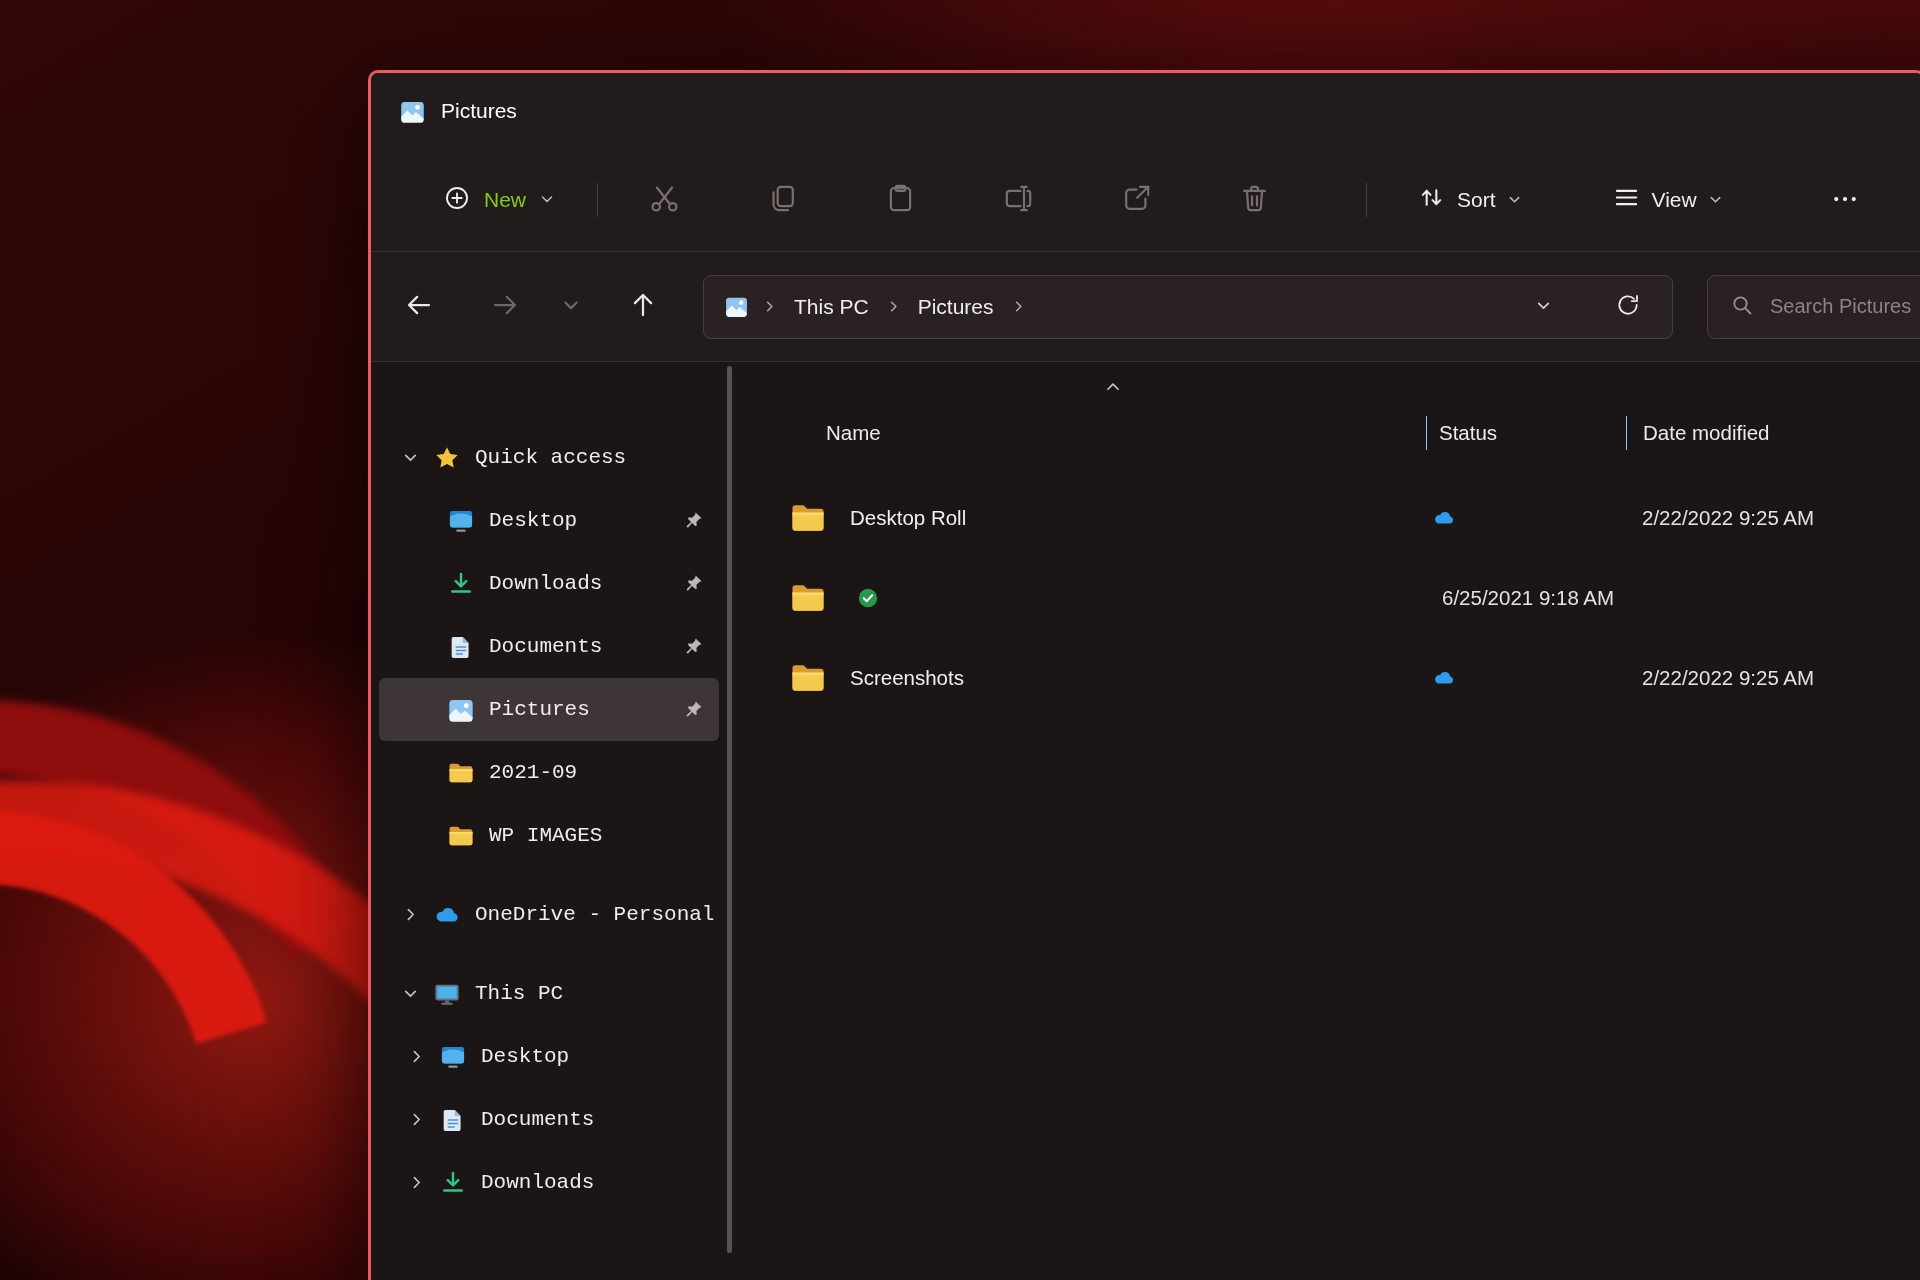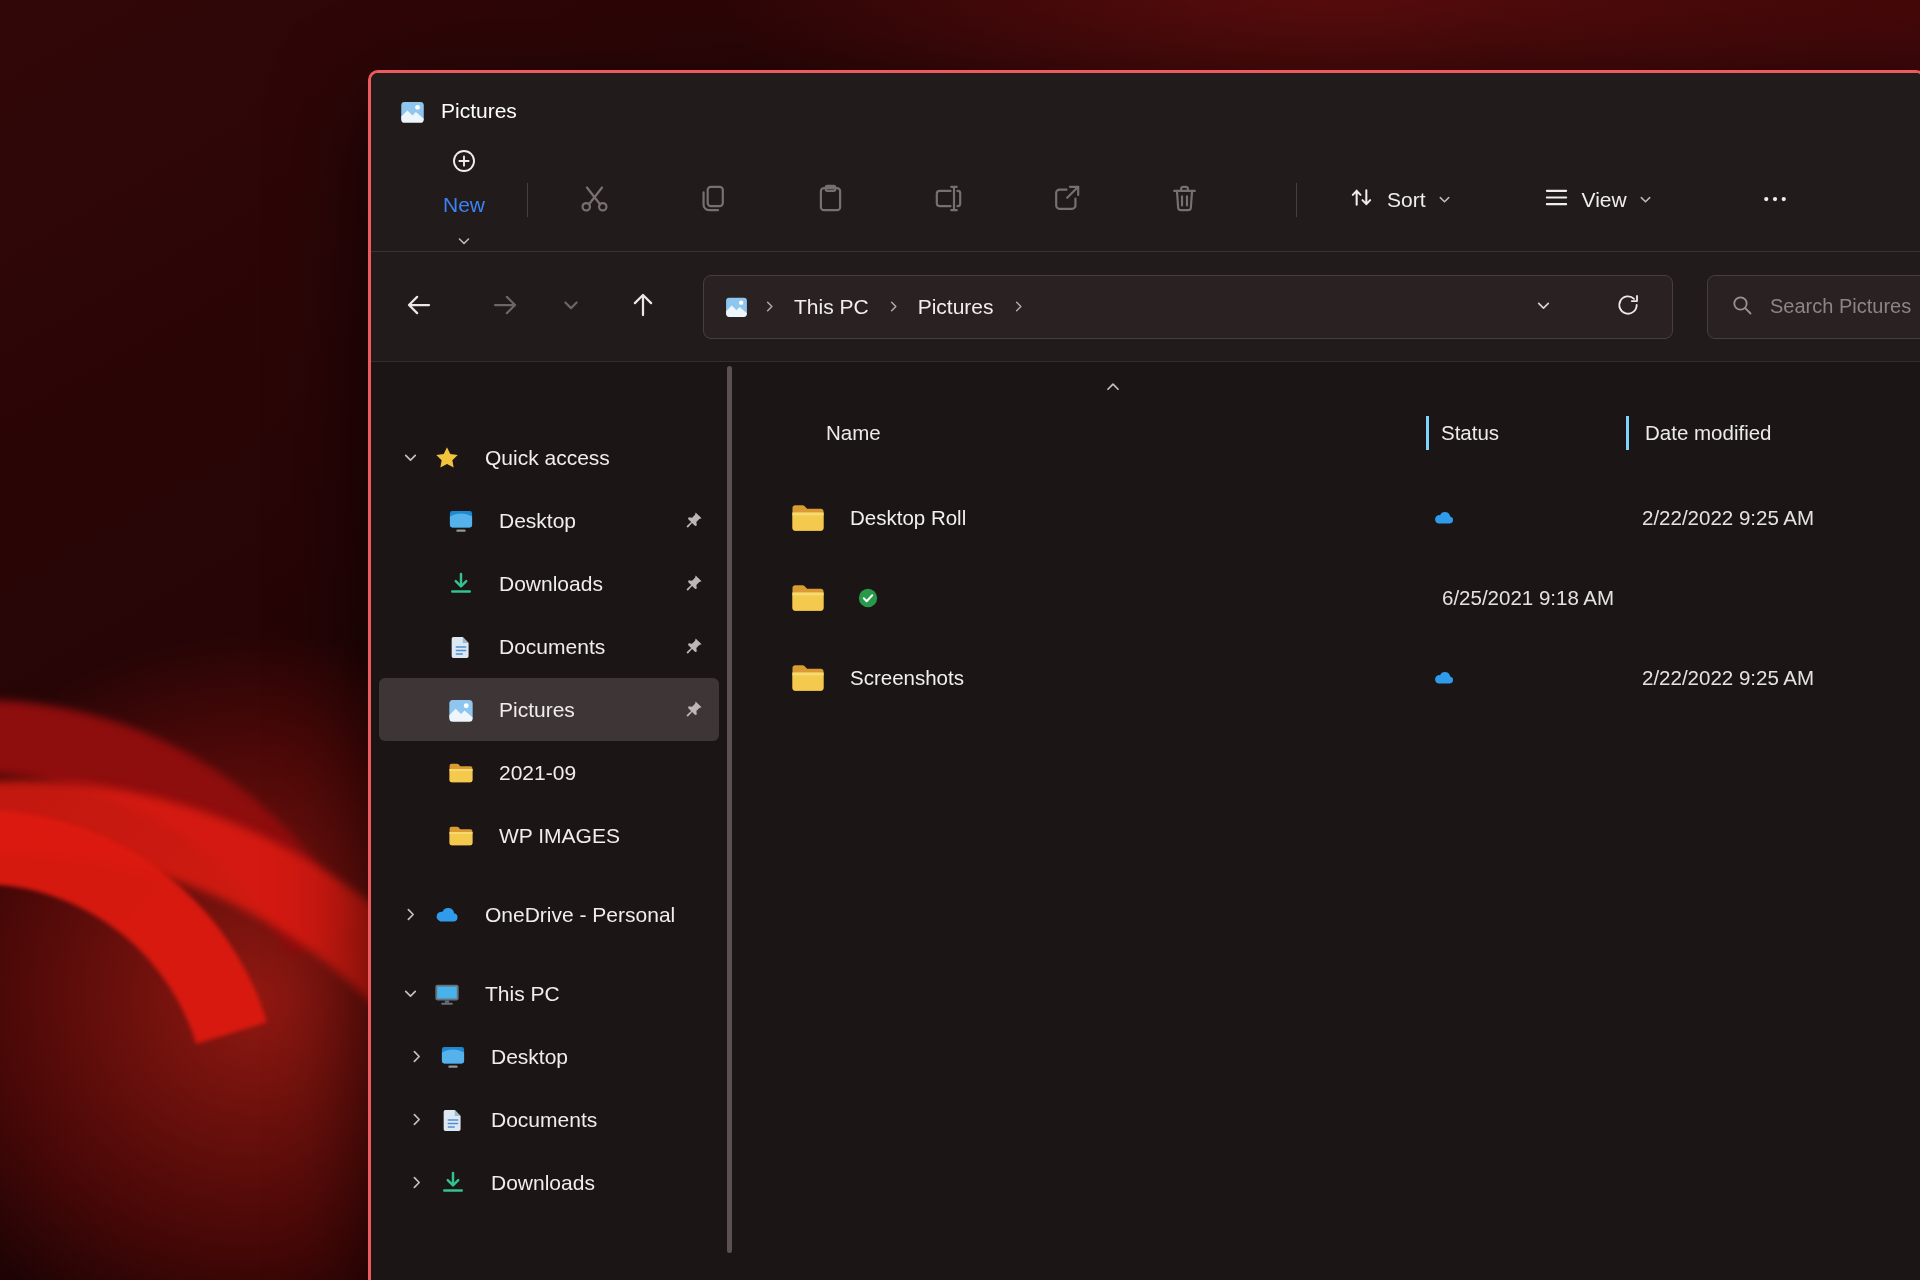--- a/index.html
+++ b/index.html
@@ -31,22 +31,22 @@
   
   .titlebar { flex:none; height:76px; display:flex; align-items:center; gap:15px;
               padding-left:28px; background:#221b1b; }
   .titlebar svg { width:27px; height:27px; display:block; }
   .title-text { font-size:21px; color:#ffffff; }
 
   
   .commandbar { flex:none; height:103px; display:flex; align-items:center;
                 background:#221b1b; border-bottom:1px solid #3a3232; padding-left:56px; }
   button { font-family:inherit; background:none; border:none; cursor:pointer; }
-  .new-btn { display:flex; align-items:center; gap:13px; color:#3b82f6; font-size:21px;
-             padding:12px 16px; border-radius:6px;flex-direction:column; }
+  .new-btn { display:flex; align-items:center; gap:13px; color:#84cc16; font-size:21px;
+             padding:12px 16px; border-radius:6px; }
   .new-btn svg { width:28px; height:28px; }
   .new-btn .chev svg { width:16px; height:16px; }
   .vdiv { width:1px; height:34px; background:#473e3e; margin:0 34px 0 26px; flex:none; }
   .tbtn { width:64px; height:60px; display:flex; align-items:center; justify-content:center;
           border-radius:6px; color:#786f6f; margin-right:54px; flex:none; }
   .tbtn svg { width:33px; height:33px; }
   .labeled-btn { display:flex; align-items:center; gap:11px; color:#f0eded; font-size:21px;
                  padding:12px 14px; border-radius:6px; flex:none; }
   .labeled-btn svg.main { width:29px; height:29px; }
   .labeled-btn .chev svg { width:15px; height:15px; color:#c0b8b8; }
@@ -94,40 +94,40 @@
   .side-item { display:flex; align-items:center; height:63px; padding-left:16px;
                color:#f1eded; font-size:21px; cursor:pointer; }
   .side-item.lvl1 { padding-left:30px; }
   .side-item.lvl2 { padding-left:22px; }
   .side-item.gap-top { margin-top:16px; }
   .chev-slot { width:46px; display:flex; align-items:center; justify-content:center;
                color:#c6c0c0; flex:none; }
   .chev-slot svg { width:17px; height:17px; }
   .icon-slot { width:42px; display:flex; align-items:center; flex:none; }
   .icon-slot svg { width:28px; height:28px; display:block; }
-  .slabel { margin-left:10px; white-space:nowrap; overflow:hidden; flex:1; min-width:0; }
+  .slabel { white-space:nowrap; overflow:hidden; flex:1; min-width:0;font-family:Liberation Mono, monospace; }
   .pin { margin-left:auto; margin-right:24px; display:flex; flex:none; color:#beb6b6; }
   .pin svg { width:19px; height:19px; }
   .side-item.selected { background:#3d3536; border-radius:6px; margin-left:8px; margin-right:8px; }
   .side-item.selected.lvl1 { padding-left:22px; }
   .side-item.selected .pin { margin-right:16px; }
 
   
   .vscroll { flex:none; width:5px; position:relative; }
   .vscroll::before { content:""; position:absolute; top:4px; bottom:34px; left:0; width:5px;
                      background:#5b5151; border-radius:3px; }
 
   
   .filelist { flex:1; position:relative; padding-left:36px; padding-top:48px; min-width:0; }
   .sort-caret { position:absolute; left:372px; top:16px; color:#c6c0c0; }
   .sort-caret svg { width:18px; height:18px; }
   .cols { display:grid; grid-template-columns:658px 200px 1fr; height:46px; align-items:center;
           color:#eceaea; font-size:20.5px; margin-bottom:22px; }
   .col-name { padding-left:58px; }
-  .col-status,.col-date { border-left:3px solid #7dd3fc; height:34px; display:flex; align-items:center; }
+  .col-status,.col-date { border-left:1px solid #7dd3fc; height:34px; display:flex; align-items:center; }
   .col-status { padding-left:12px; }
   .col-date { padding-left:16px; }
   .row { display:grid; grid-template-columns:82px 576px 200px 1fr; height:80px; align-items:center;
          font-size:20.5px; color:#f2efef; border-radius:6px; }
   .ficon { display:flex; padding-left:18px; }
   .ficon svg { width:44px; height:38px; }
   .fname { white-space:nowrap; overflow:hidden; }
   .fstatus { display:flex; align-items:center; padding-left:4px; }
   .fstatus .sticon { display:none; width:28px; height:24px; }
   .fstatus .sticon svg { width:100%; height:100%; }

